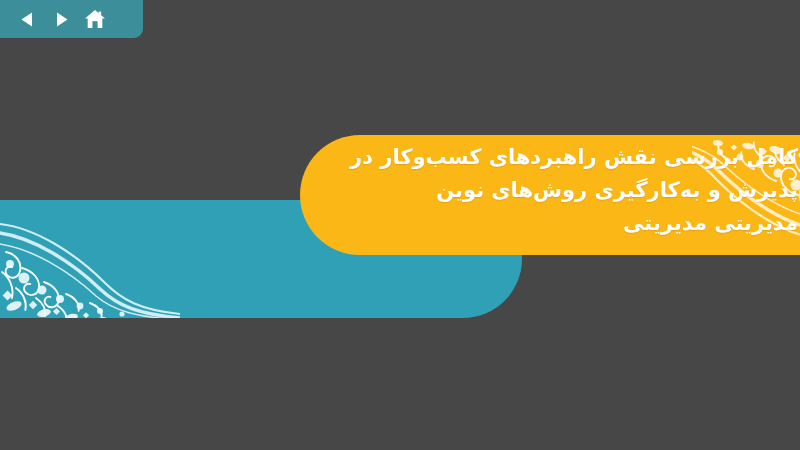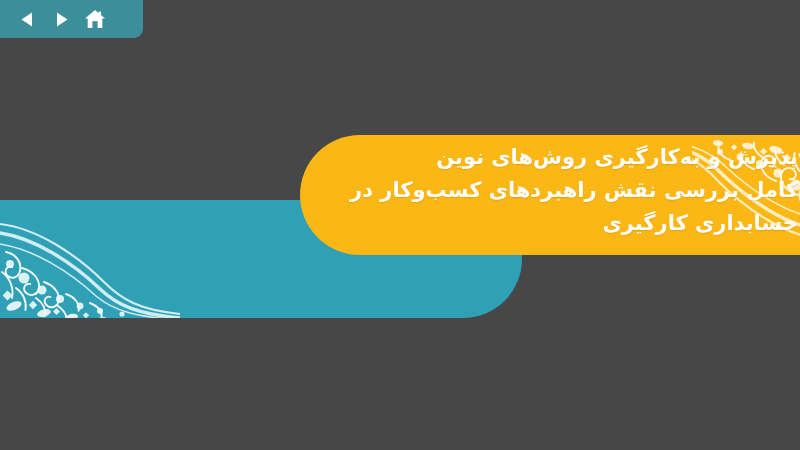--- a/index.html
+++ b/index.html
@@ -216,18 +216,18 @@
       <g fill="#ffffff" opacity="0.88">
         <ellipse cx="114" cy="22" rx="8" ry="4" transform="rotate(22 114 22)"></ellipse>
         <ellipse cx="84" cy="15" rx="7" ry="3.6" transform="rotate(16 84 15)"></ellipse>
         <ellipse cx="56" cy="11" rx="6" ry="3.2" transform="rotate(11 56 11)"></ellipse>
         <ellipse cx="26" cy="8" rx="5" ry="2.8" transform="rotate(7 26 8)"></ellipse>
       </g>
     </svg>
   </div>
 
   <div id="title-block">
+    <span class="tline">کامل بررسی نقش راهبردهای کسب‌وکار در</span>
     <span class="tline">پذیرش و به‌کارگیری روش‌های نوین</span>
-    <span class="tline">کامل بررسی نقش راهبردهای کسب‌وکار در</span>
-    <span class="tline">حسابداری کارگیری</span>
+    <span class="tline">مدیریتی مدیریتی</span>
   </div>
 
 </div>
 
 </body></html>

